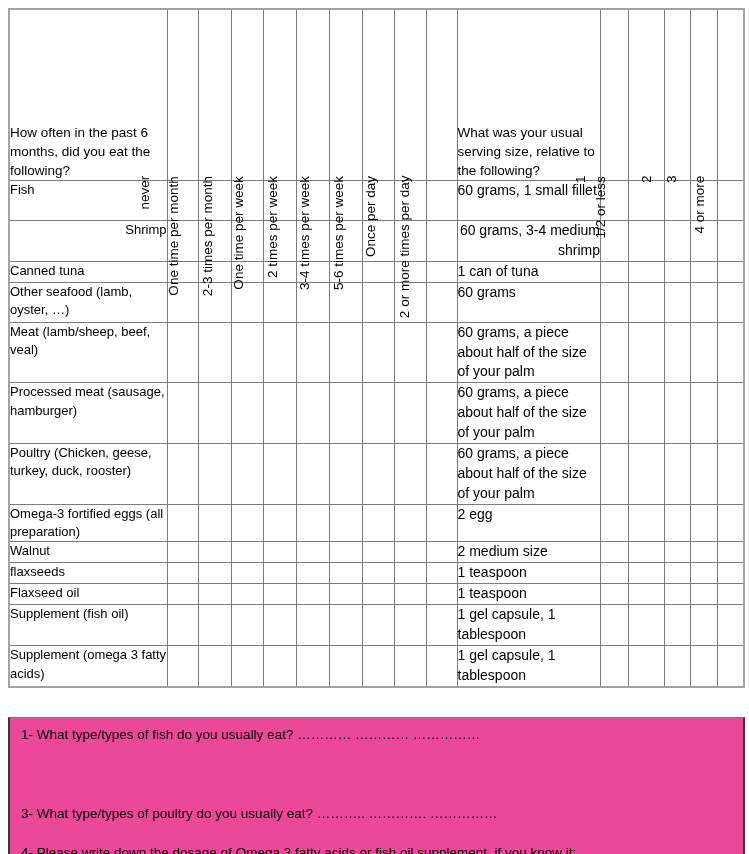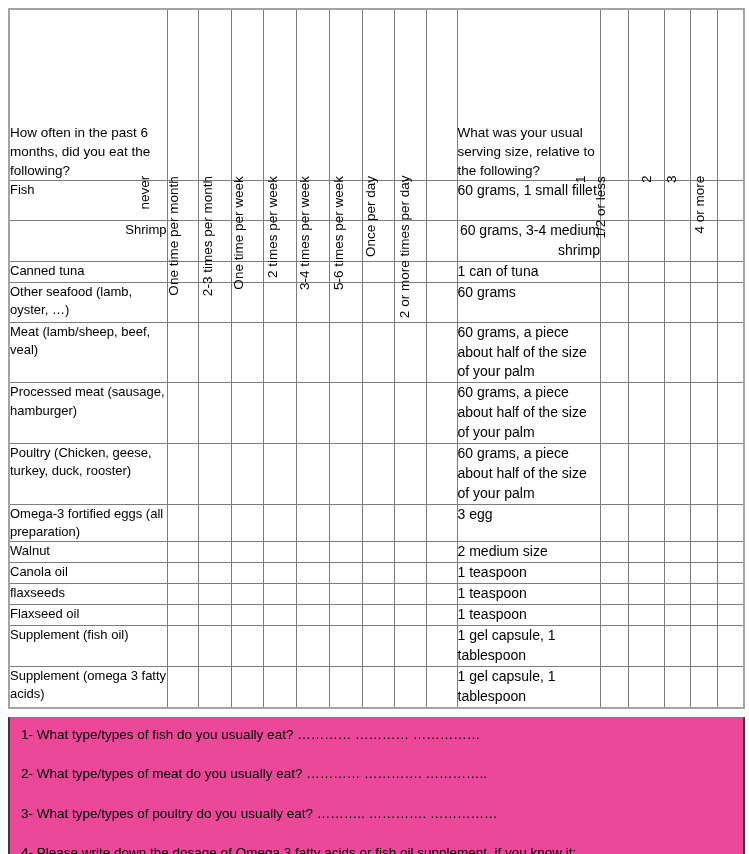--- a/index.html
+++ b/index.html
@@ -336,21 +336,21 @@
           <td class="item">Omega-3 fortified eggs (all preparation)</td>
           <td class="box"></td>
           <td class="box"></td>
           <td class="box"></td>
           <td class="box"></td>
           <td class="box"></td>
           <td class="box"></td>
           <td class="box"></td>
           <td class="box"></td>
           <td class="box"></td>
-          <td class="serv">3 egg</td>
+          <td class="serv">2 egg</td>
           <td class="box"></td>
           <td class="box"></td>
           <td class="box"></td>
           <td class="box"></td>
           <td class="box"></td>
         </tr>
         <tr style="height: 21px;">
           <td class="item">Walnut</td>
           <td class="box"></td>
           <td class="box"></td>
@@ -362,38 +362,20 @@
           <td class="box"></td>
           <td class="box"></td>
           <td class="serv">2 medium size</td>
           <td class="box"></td>
           <td class="box"></td>
           <td class="box"></td>
           <td class="box"></td>
           <td class="box"></td>
         </tr>
         <tr style="height: 20px;">
-          <td class="item">Canola oil</td>
-          <td class="box"></td>
-          <td class="box"></td>
-          <td class="box"></td>
-          <td class="box"></td>
-          <td class="box"></td>
-          <td class="box"></td>
-          <td class="box"></td>
-          <td class="box"></td>
-          <td class="box"></td>
-          <td class="serv">1 teaspoon</td>
-          <td class="box"></td>
-          <td class="box"></td>
-          <td class="box"></td>
-          <td class="box"></td>
-          <td class="box"></td>
-        </tr>
-        <tr style="height: 20px;">
           <td class="item">flaxseeds</td>
           <td class="box"></td>
           <td class="box"></td>
           <td class="box"></td>
           <td class="box"></td>
           <td class="box"></td>
           <td class="box"></td>
           <td class="box"></td>
           <td class="box"></td>
           <td class="box"></td>
@@ -456,18 +438,17 @@
           <td class="box"></td>
           <td class="box"></td>
           <td class="box"></td>
           <td class="box"></td>
         </tr>
       </tbody>
   </table>
 
   <div class="qbox">
     <div class="qline l1">1- What type/types of fish do you usually eat? ………… ………… ……………</div>
-    <div class="qline l2">2- What type/types of meat do you usually eat? ………… …………. …………..</div>
     <div class="qline l3">3- What type/types of poultry do you usually eat? ……….. …………. ……………</div>
     <div class="qline l4">4- Please write down the dosage of Omega 3 fatty acids or fish oil supplement, if you know it: ……………</div>
   </div>
 
 </div>
 
 </body></html>

